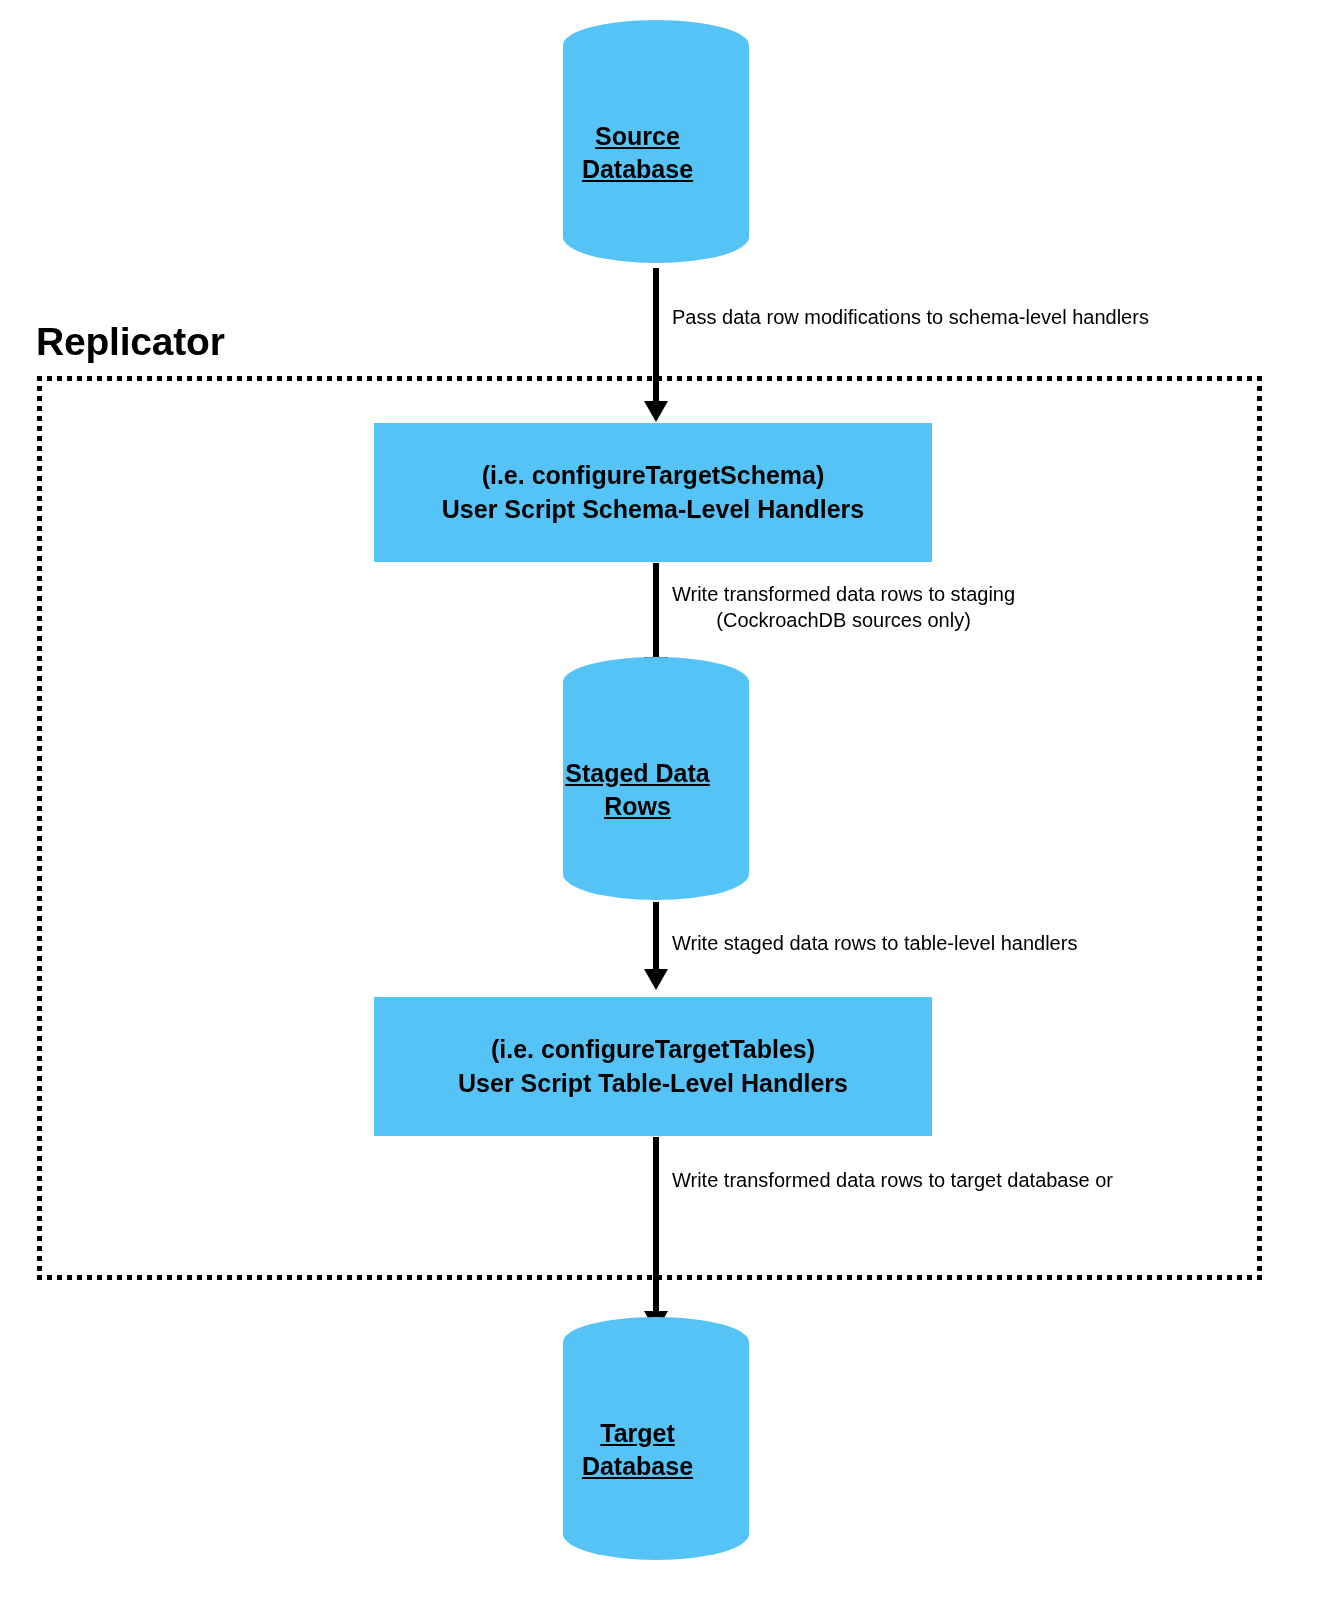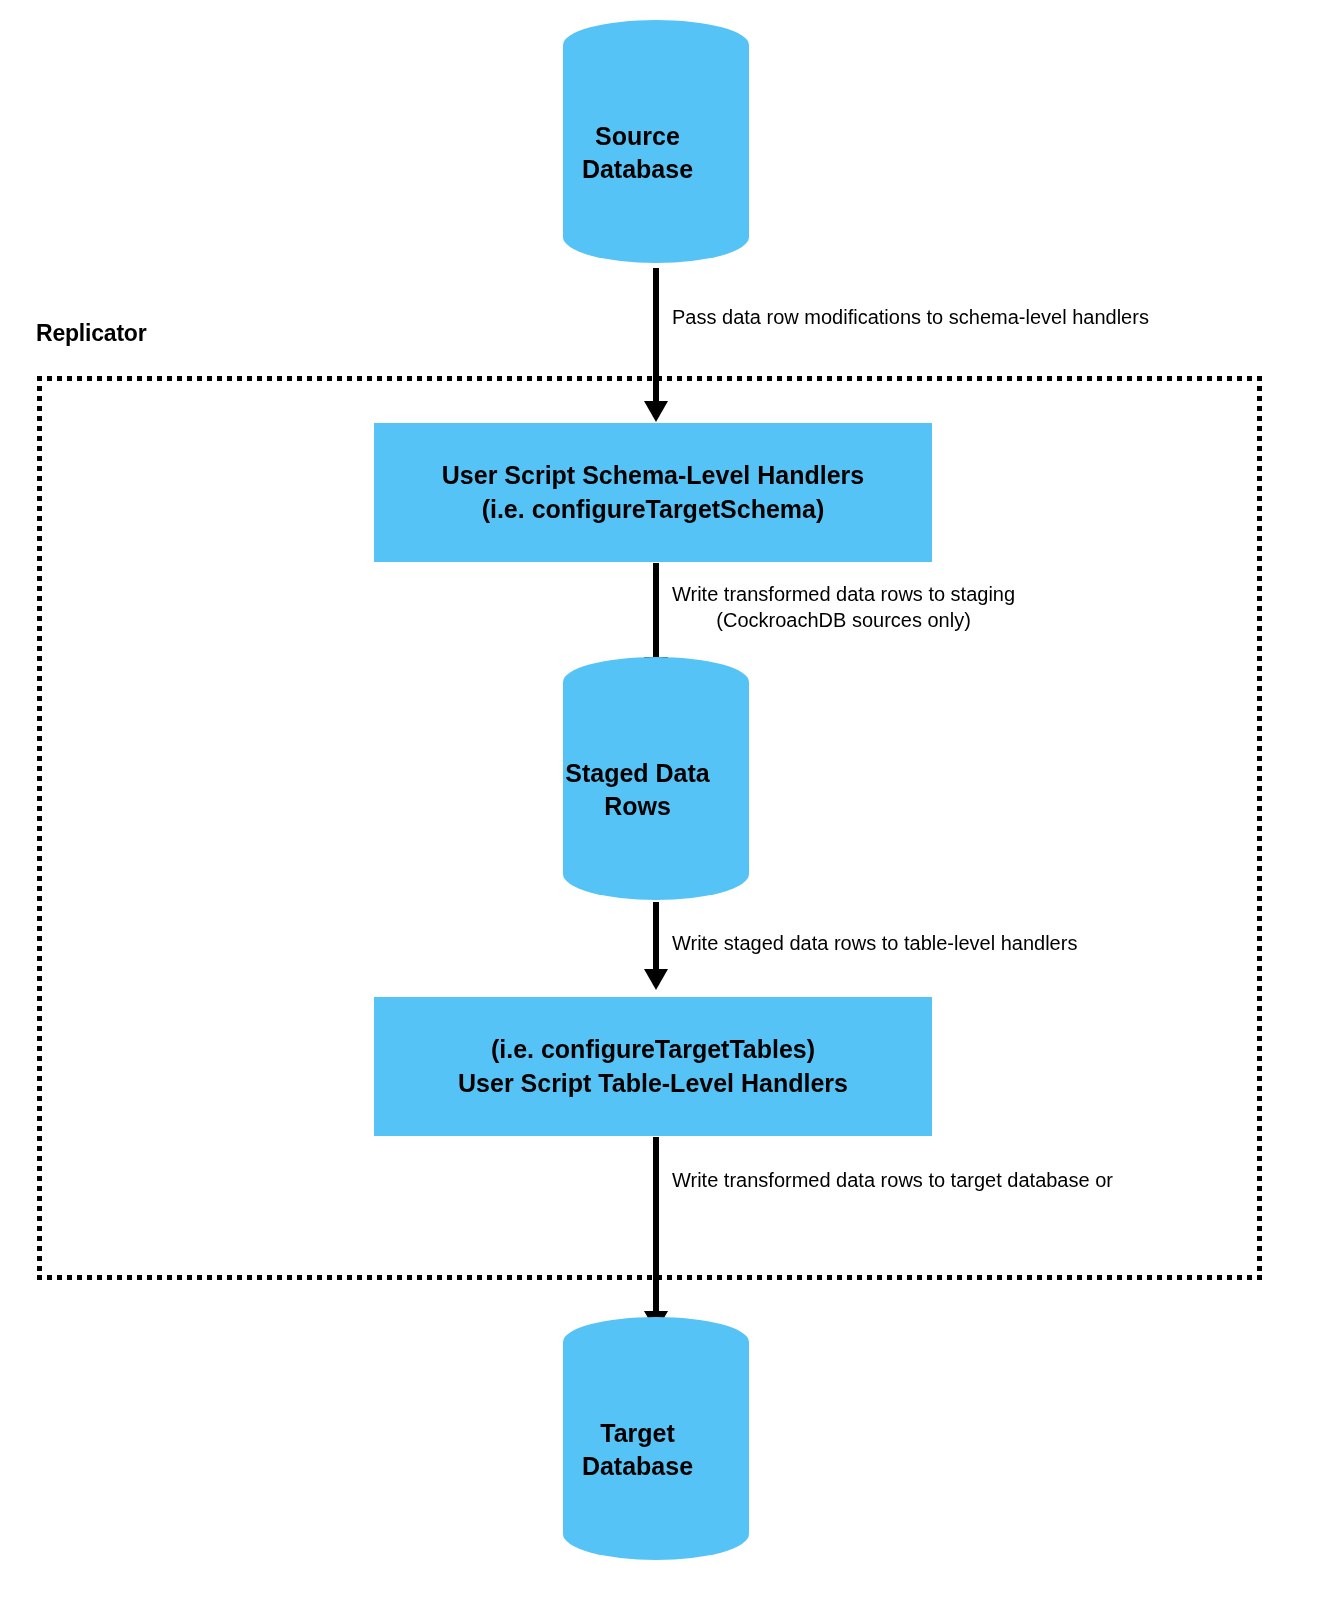--- a/index.html
+++ b/index.html
@@ -18,21 +18,21 @@
     height: 1600px;
     background: #ffffff;
     overflow: hidden;
   }
 
   
   .replicator-label {
     position: absolute;
     left: 36px;
     top: 320px;
-    font-size: 23px;
+    font-size: 39px;
     font-weight: bold;
     color: #000000;
     letter-spacing: -0.2px;
     white-space: nowrap;
   }
   .replicator-box {
     position: absolute;
     left: 37px;
     top: 376px;
     width: 1225px;
@@ -80,20 +80,21 @@
     position: absolute;
     left: 0;
     width: 149px;
     text-align: center;
     font-size: 25px;
     font-weight: bold;
     line-height: 1.32;
     color: #000000;
     z-index: 4;
     pointer-events: none;
+    text-decoration: underline;
   }
 
   
   .proc-box {
     position: absolute;
     width: 558px;
     height: 139px;
     background: var(--brand, #55c3f5);
     display: flex;
     align-items: center;
@@ -160,22 +161,22 @@
     </div>
   </div>
 
   <div class="arrow" style="top:268px; height:134px;"></div>
   <div class="edge-label" style="left:672px; top:305px;">
     <div>Pass data row modifications to schema-level handlers</div>
   </div>
 
   <div class="proc-box" style="left:374px; top:423px;">
     <div class="proc-label">
+      <div>(i.e. configureTargetSchema)</div>
       <div>User Script Schema-Level Handlers</div>
-      <div>(i.e. configureTargetSchema)</div>
     </div>
   </div>
 
   <div class="arrow" style="top:563px; height:95px;"></div>
   <div class="edge-label centered" style="left:672px; top:582px;">
     <div>Write transformed data rows to staging</div>
     <div>(CockroachDB sources only)</div>
   </div>
 
   <div class="cylinder" style="left:563px; top:657px; height:243px;">

